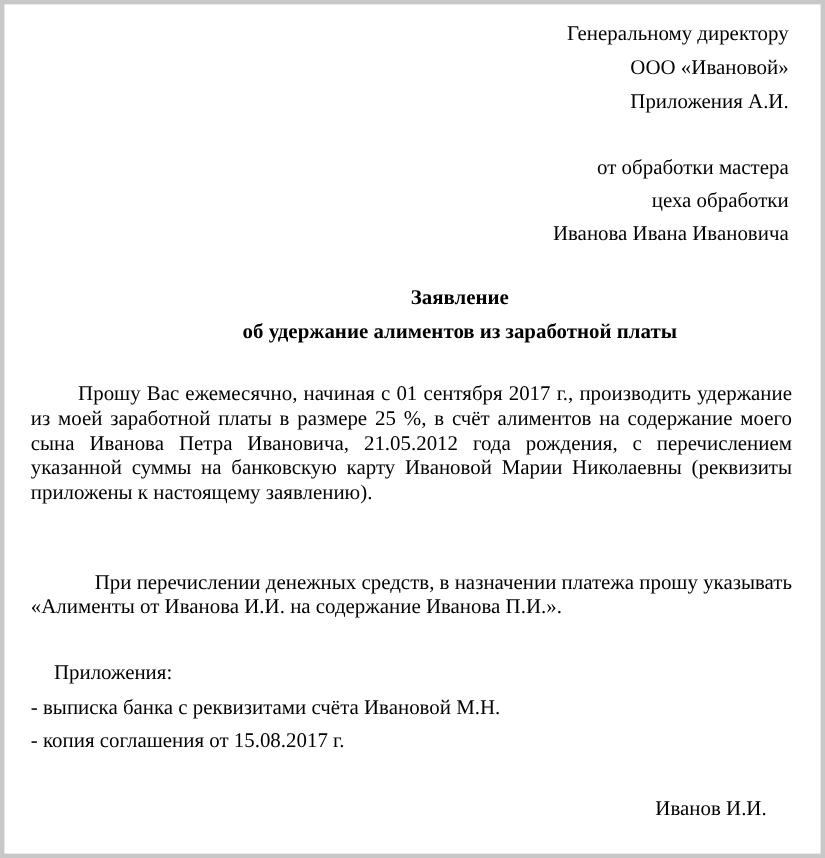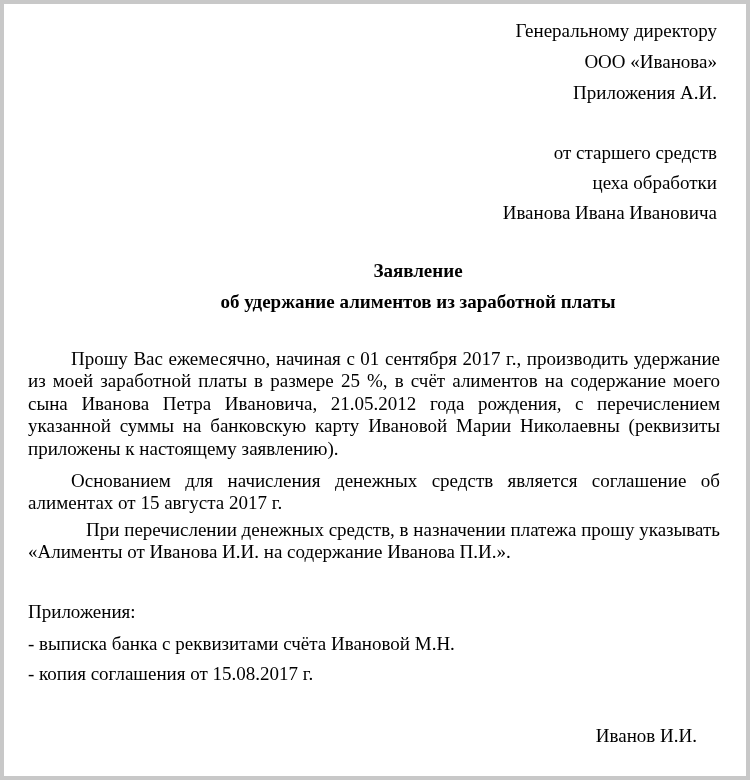--- a/index.html
+++ b/index.html
@@ -24,38 +24,37 @@
 </style>
 </head>
 <body>
 
 <div class="frame"></div>
 
 <div class="doc">
 
   <div>
     <div class="line right" style="top:21px;">Генеральному директору</div>
-    <div class="line right" style="top:52px;">ООО «Иванова»</div>
+    <div class="line right" style="top:52px;">ООО «Ивановой»</div>
     <div class="line right" style="top:83px;">Приложения А.И.</div>
   </div>
 
   <div>
-    <div class="line right" style="top:143px;">от старшего средств</div>
+    <div class="line right" style="top:143px;">от обработки мастера</div>
     <div class="line right" style="top:173px;">цеха обработки</div>
     <div class="line right" style="top:203px;">Иванова Ивана Ивановича</div>
   </div>
 
   <div class="line center" style="top:261px;">Заявление</div>
   <div class="line center" style="top:292px;">об удержание алиментов из заработной платы</div>
 
   <p class="para" style="top:348px; margin:0;">Прошу Вас ежемесячно, начиная с 01 сентября 2017 г., производить удержание из моей заработной платы в размере 25 %, в счёт алиментов на содержание моего сына Иванова Петра Ивановича, 21.05.2012 года рождения, с перечислением указанной суммы на банковскую карту Ивановой Марии Николаевны (реквизиты приложены к настоящему заявлению).</p>
-  <p class="para" style="top:470px; margin:0;">Основанием для начисления денежных средств является соглашение об алиментах от 15 августа 2017 г.</p>
   <p class="para last-left" style="top:519px; margin:0; text-align:right;">При перечислении денежных средств, в назначении платежа прошу указывать «Алименты от Иванова И.И. на содержание Иванова П.И.».</p>
 
   <div>
-    <div class="plain" style="top:602px;">Приложения:</div>
+    <div class="plain" style="top:602px;margin-left:21px;">Приложения:</div>
     <div class="plain" style="top:634px;">- выписка банка с реквизитами счёта Ивановой М.Н.</div>
     <div class="plain" style="top:664px;text-align:right;">- копия соглашения от 15.08.2017 г.</div>
   </div>
 
   <div class="line right" style="top:726px; right:53px;">Иванов И.И.</div>
 
 </div>
 
 </body></html>

